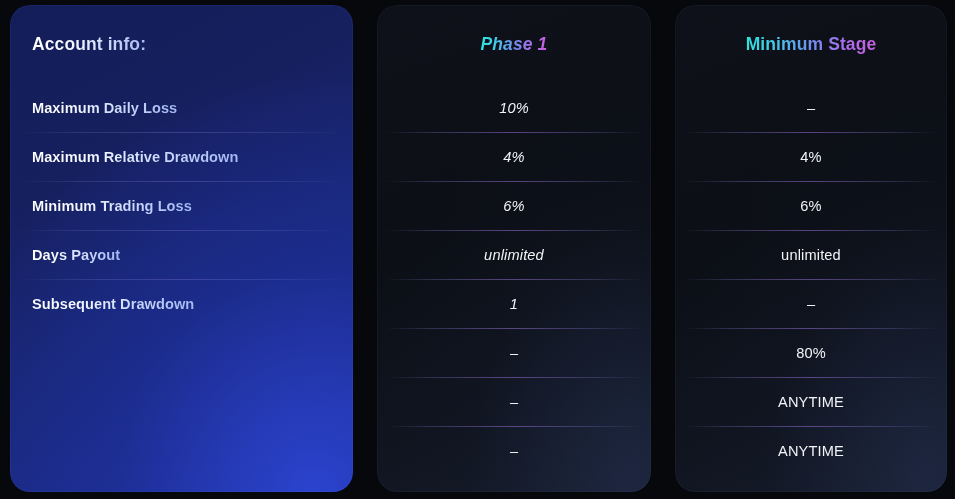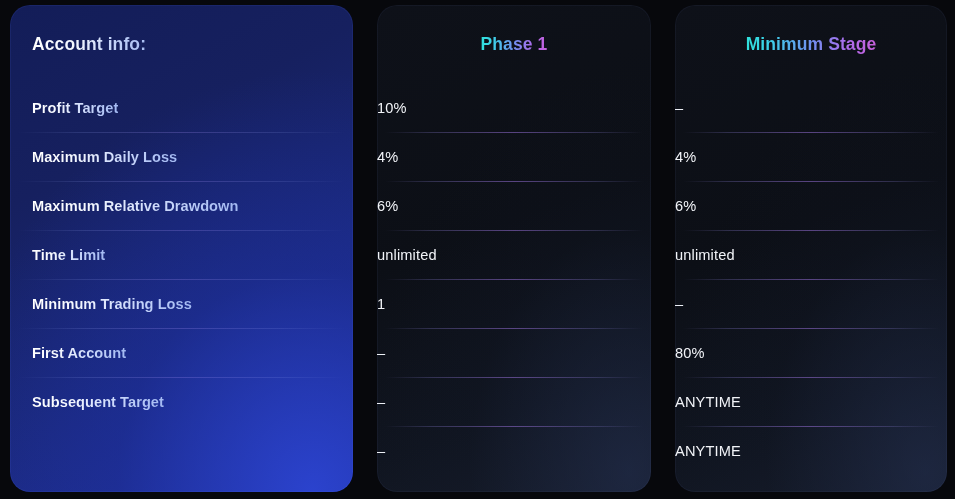--- a/index.html
+++ b/index.html
@@ -37,21 +37,21 @@
     box-shadow: 0 0 0 1px rgba(92,120,255,0.10) inset;
   }
 
   .card-dark {
     background:
       radial-gradient(130% 110% at 92% 96%, rgba(36,48,82,0.55) 0%, rgba(18,24,40,0.20) 45%, rgba(0,0,0,0) 75%),
       linear-gradient(160deg, #0e1119 0%, #0c0f16 45%, #101520 78%, #161c2a 100%);
     box-shadow: 0 0 0 1px rgba(86,100,150,0.10) inset;
   }
 
-  .card-phase  { left: 377px; width: 274px; }
+  .card-phase  { left: 377px; width: 274px; font-style: italic; }
   .card-trader { left: 675px; width: 272px; }
 
   
   .card-header {
     height: 78px;
     display: flex;
     align-items: center;
   }
   .card-info .card-header { padding: 0 22px; justify-content: flex-start; }
   .card-dark .card-header { justify-content: center; }
@@ -111,21 +111,21 @@
   .card-dark .row + .row::before {
     background: linear-gradient(90deg,
       rgba(120,110,190,0.00) 0%,
       rgba(128,118,198,0.30) 18%,
       rgba(150,110,215,0.55) 50%,
       rgba(128,118,198,0.28) 82%,
       rgba(120,110,190,0.00) 100%);
   }
 
   .card-info .row { padding: 0 22px; }
-  .card-dark .row { justify-content: flex-start; }
+  .card-dark .row { justify-content: center; }
 
   .row-label {
     font-size: 14.6px;
     font-weight: bold;
     letter-spacing: 0.05px;
     white-space: nowrap;
     background: linear-gradient(93deg, #ffffff 0%, #f6f9ff 26%, #ccd9fb 62%, #aec2f5 88%, #a3b9f2 100%);
     -webkit-background-clip: text;
     background-clip: text;
     color: transparent;
@@ -145,39 +145,33 @@
 <body>
 
 <div id="stage">
 
   <div class="card card-info">
     <div class="card-header">
       <span class="title-info">Account info:</span>
     </div>
     <div class="rows">
       <div class="row">
-        <span class="row-label">Profit Target</span>
-      </div>
-      <div class="row">
         <span class="row-label">Maximum Daily Loss</span>
       </div>
       <div class="row">
         <span class="row-label">Maximum Relative Drawdown</span>
       </div>
       <div class="row">
-        <span class="row-label">Time Limit</span>
-      </div>
-      <div class="row">
         <span class="row-label">Minimum Trading Loss</span>
       </div>
       <div class="row">
-        <span class="row-label">First Account</span>
-      </div>
-      <div class="row">
-        <span class="row-label">Subsequent Target</span>
+        <span class="row-label">Days Payout</span>
+      </div>
+      <div class="row">
+        <span class="row-label">Subsequent Drawdown</span>
       </div>
     </div>
   </div>
 
   <div class="card card-dark card-phase">
     <div class="card-header">
       <span class="title-stage">Phase 1</span>
     </div>
     <div class="rows">
       <div class="row">

